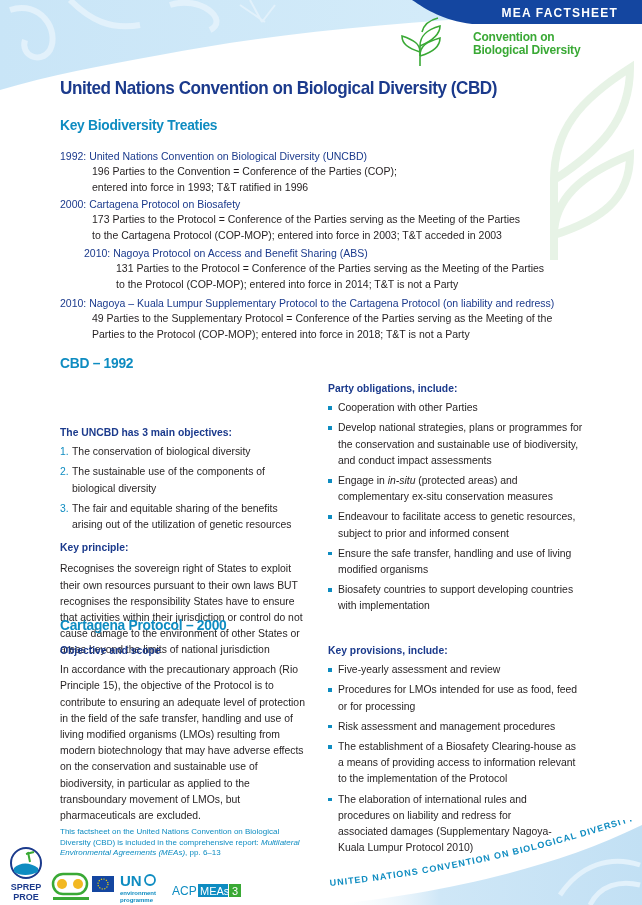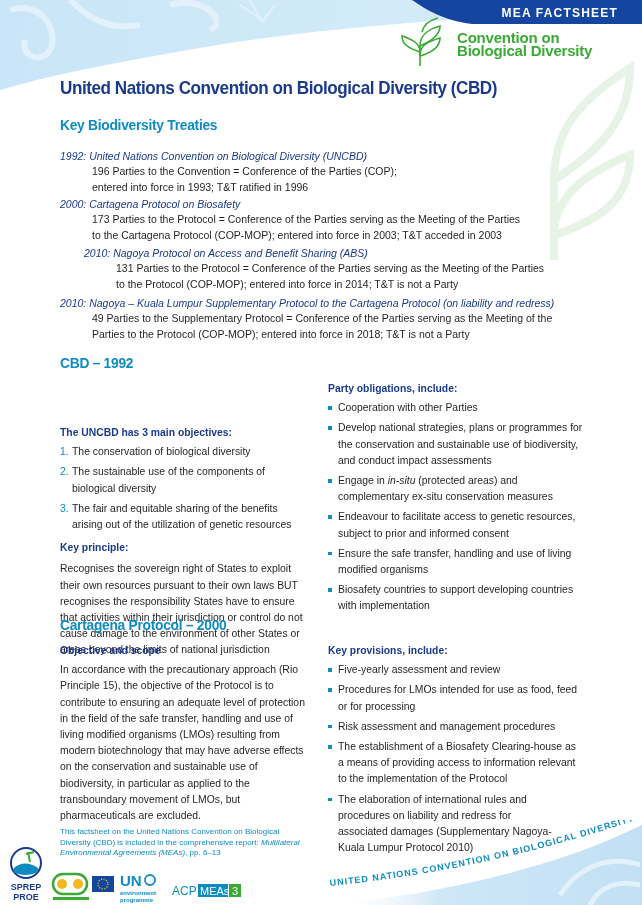--- a/index.html
+++ b/index.html
@@ -22,42 +22,42 @@
   }
   .badge-text {
     position: absolute; right: 24px; top: 6px; z-index: 3;
     color: #ffffff; font-weight: bold; font-size: 12px; letter-spacing: 1.2px;
   }
   .cbd-logo {
     position: absolute; left: 400px; top: 16px; z-index: 3;
     display: flex; align-items: center;
   }
   .cbd-logo-text {
-    margin-left: 13px; margin-top: 6px;
-    color: #3aa935; font-weight: bold; font-size: 15px; line-height: 13px;
+    margin-left: 29px; margin-top: 6px;
+    color: #3aa935; font-weight: bold; font-size: 12px; line-height: 13px;
     font-family: "Liberation Sans", sans-serif; letter-spacing: -0.2px;
   }
   .watermark { position: absolute; right: 0; top: 60px; z-index: 1; }
   .content { position: absolute; left: 60px; top: 0; width: 530px; z-index: 4; }
   .title {
     position: absolute; top: 77px; left: 0; white-space: nowrap;
     color: #1b3a8c; font-weight: bold; font-size: 19px; letter-spacing: -0.5px;
     transform: scaleX(0.9); transform-origin: left;
   }
   .h2 {
     color: #0e8cc1; font-weight: bold; font-size: 15px; letter-spacing: -0.3px;
     transform: scaleX(0.92); transform-origin: left; white-space: nowrap;
   }
   .h3 {
     color: #1b3a8c; font-weight: bold; font-size: 11.5px;
     transform: scaleX(0.9); transform-origin: left; white-space: nowrap;
   }
   .abs { position: absolute; }
   .treaty { position: absolute; left: 0; width: 540px; font-size: 10.5px; }
-  .treaty-head { color: #1b3a8c; line-height: 14px; white-space: nowrap; font-style: italic; }
+  .treaty-head { color: #1b3a8c; line-height: 14px; white-space: nowrap; }
   .treaty-body { padding-left: 32px; line-height: 16px; color: #231f20; }
   .col { position: absolute; width: 250px; font-size: 10.4px; line-height: 16.2px; }
   .col p { margin: 0; }
   ol.objs { list-style: none; margin: 0; padding: 0; }
   ol.objs li { position: relative; padding-left: 12px; margin-bottom: 4px; }
   ol.objs li .num { position: absolute; left: 0; color: #0e8cc1; }
   ul.bul { list-style: none; margin: 0; padding: 0; }
   ul.bul li { position: relative; padding-left: 10px; margin-bottom: 4px; }
   ul.bul li .sq {
     position: absolute; left: 0; top: 6px; width: 3.5px; height: 3.5px; background: #0e8cc1;

